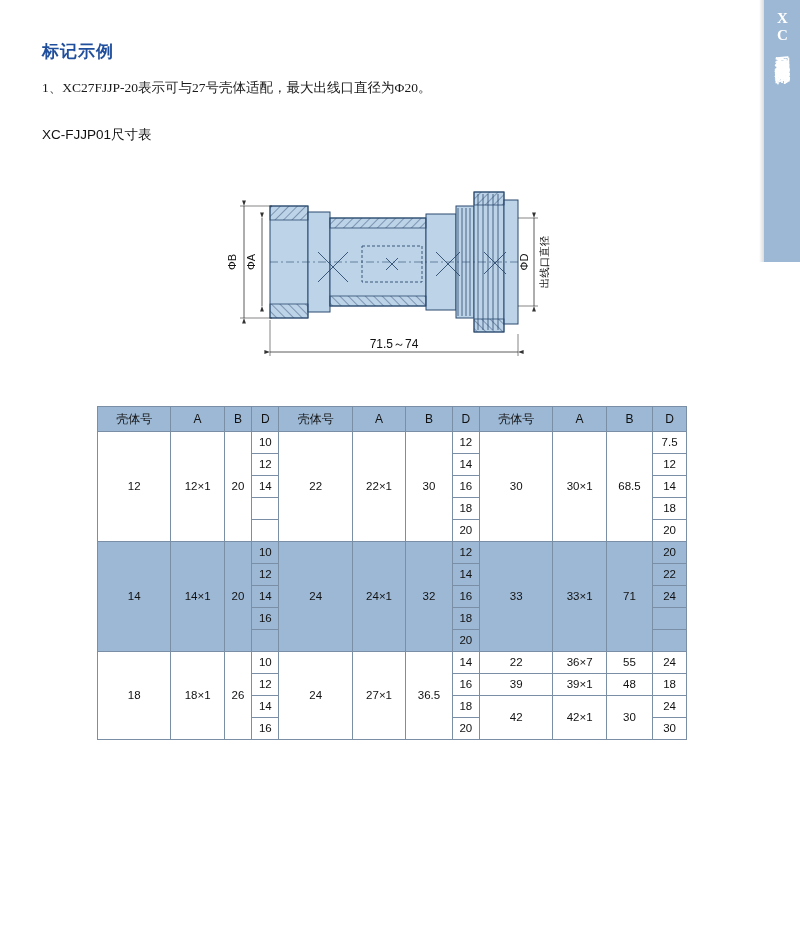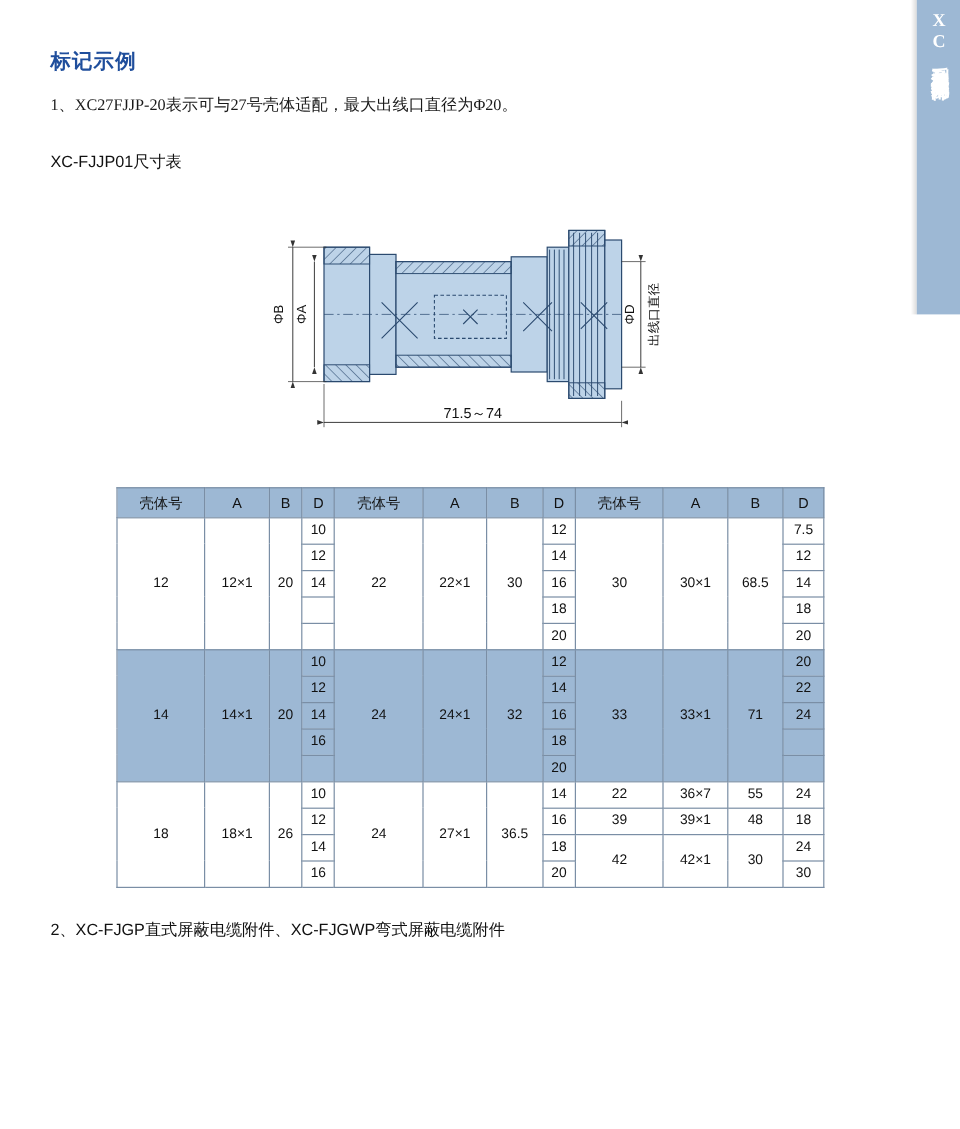--- a/index.html
+++ b/index.html
@@ -352,17 +352,16 @@
         </tr>
         <tr>
           <td>16</td>
           <td>20</td>
           <td>30</td>
         </tr>
       </tbody>
     </table>
 
     <div class="bottom-block">
-      <h2 class="sub-title">2、XC-FJGP直式屏蔽电缆附件、XC-FJGWP弯式屏蔽电缆附件</h2>
     </div>
 
   </div>
 </div>
 
 </body></html>

